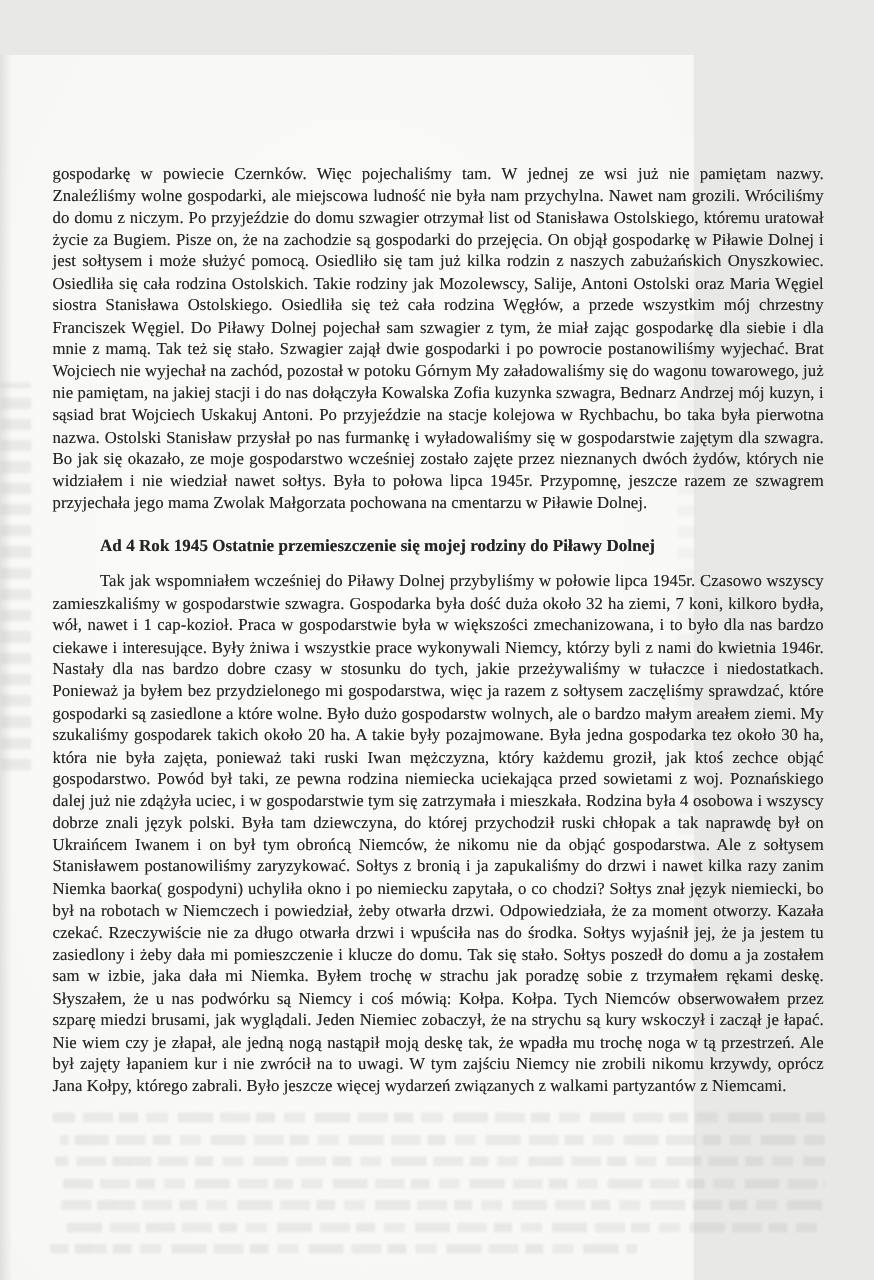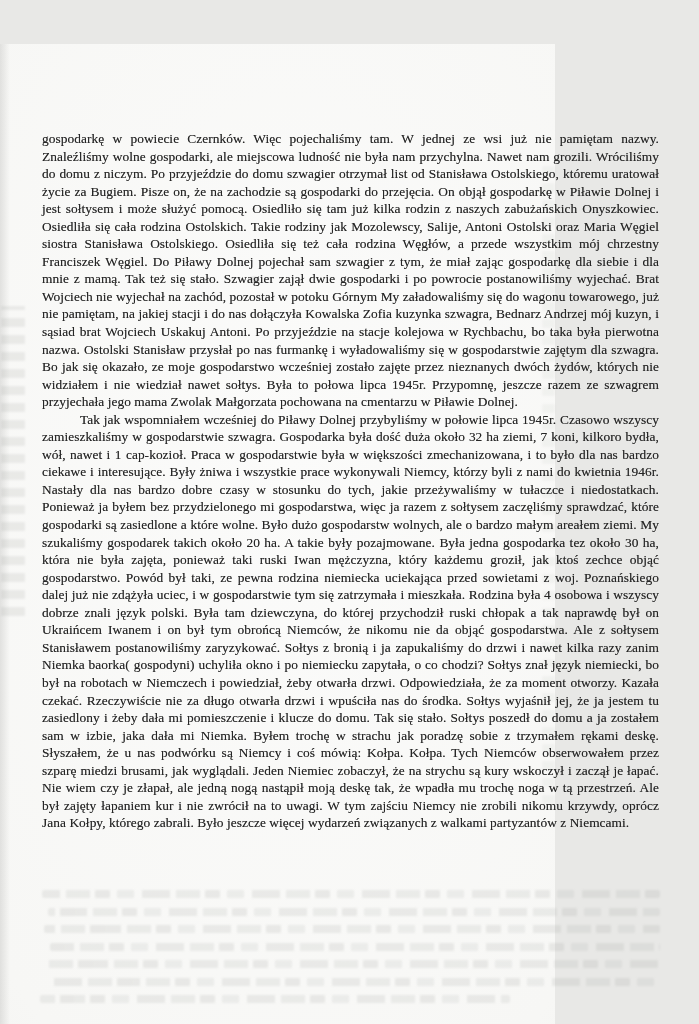--- a/index.html
+++ b/index.html
@@ -84,20 +84,21 @@
 <body>
 
 <div class="scan">
 
   <div class="smudge"></div>
   <div class="bleed-left"></div>
   <div class="bleed-right"></div>
 
   <div class="content">
     <p class="para">gospodarkę w powiecie Czernków. Więc pojechaliśmy tam. W jednej ze wsi już nie pamiętam nazwy. Znaleźliśmy wolne gospodarki, ale miejscowa ludność nie była nam przychylna. Nawet nam grozili. Wróciliśmy do domu z niczym. Po przyjeździe do domu szwagier otrzymał list od Stanisława Ostolskiego, któremu uratował życie za Bugiem. Pisze on, że na zachodzie są gospodarki do przejęcia. On objął gospodarkę w Piławie Dolnej i jest sołtysem i może służyć pomocą. Osiedliło się tam już kilka rodzin z naszych zabużańskich Onyszkowiec. Osiedliła się cała rodzina Ostolskich. Takie rodziny jak Mozolewscy, Salije, Antoni Ostolski oraz Maria Węgiel siostra Stanisława Ostolskiego. Osiedliła się też cała rodzina Węgłów, a przede wszystkim mój chrzestny Franciszek Węgiel. Do Piławy Dolnej pojechał sam szwagier z tym, że miał zając gospodarkę dla siebie i dla mnie z mamą. Tak też się stało. Szwagier zajął dwie gospodarki i po powrocie postanowiliśmy wyjechać. Brat Wojciech nie wyjechał na zachód, pozostał w potoku Górnym My załadowaliśmy się do wagonu towarowego, już nie pamiętam, na jakiej stacji i do nas dołączyła Kowalska Zofia kuzynka szwagra, Bednarz Andrzej mój kuzyn, i sąsiad brat Wojciech Uskakuj Antoni. Po przyjeździe na stacje kolejowa w Rychbachu, bo taka była pierwotna nazwa. Ostolski Stanisław przysłał po nas furmankę i wyładowaliśmy się w gospodarstwie zajętym dla szwagra. Bo jak się okazało, ze moje gospodarstwo wcześniej zostało zajęte przez nieznanych dwóch żydów, których nie widziałem i nie wiedział nawet sołtys. Była to połowa lipca 1945r. Przypomnę, jeszcze razem ze szwagrem przyjechała jego mama Zwolak Małgorzata pochowana na cmentarzu w Piławie Dolnej.</p>
+    <h2 class="heading">Ad 4 Rok 1945 Ostatnie przemieszczenie się mojej rodziny do Piławy Dolnej</h2>
     <p class="para indent">Tak jak wspomniałem wcześniej do Piławy Dolnej przybyliśmy w połowie lipca 1945r. Czasowo wszyscy zamieszkaliśmy w gospodarstwie szwagra. Gospodarka była dość duża około 32 ha ziemi, 7 koni, kilkoro bydła, wół, nawet i 1 cap-kozioł. Praca w gospodarstwie była w większości zmechanizowana, i to było dla nas bardzo ciekawe i interesujące. Były żniwa i wszystkie prace wykonywali Niemcy, którzy byli z nami do kwietnia 1946r. Nastały dla nas bardzo dobre czasy w stosunku do tych, jakie przeżywaliśmy w tułaczce i niedostatkach. Ponieważ ja byłem bez przydzielonego mi gospodarstwa, więc ja razem z sołtysem zaczęliśmy sprawdzać, które gospodarki są zasiedlone a które wolne. Było dużo gospodarstw wolnych, ale o bardzo małym areałem ziemi. My szukaliśmy gospodarek takich około 20 ha. A takie były pozajmowane. Była jedna gospodarka tez około 30 ha, która nie była zajęta, ponieważ taki ruski Iwan mężczyzna, który każdemu groził, jak ktoś zechce objąć gospodarstwo. Powód był taki, ze pewna rodzina niemiecka uciekająca przed sowietami z woj. Poznańskiego dalej już nie zdążyła uciec, i w gospodarstwie tym się zatrzymała i mieszkała. Rodzina była 4 osobowa i wszyscy dobrze znali język polski. Była tam dziewczyna, do której przychodził ruski chłopak a tak naprawdę był on Ukraińcem Iwanem i on był tym obrońcą Niemców, że nikomu nie da objąć gospodarstwa. Ale z sołtysem Stanisławem postanowiliśmy zaryzykować. Sołtys z bronią i ja zapukaliśmy do drzwi i nawet kilka razy zanim Niemka baorka( gospodyni) uchyliła okno i po niemiecku zapytała, o co chodzi? Sołtys znał język niemiecki, bo był na robotach w Niemczech i powiedział, żeby otwarła drzwi. Odpowiedziała, że za moment otworzy. Kazała czekać. Rzeczywiście nie za długo otwarła drzwi i wpuściła nas do środka. Sołtys wyjaśnił jej, że ja jestem tu zasiedlony i żeby dała mi pomieszczenie i klucze do domu. Tak się stało. Sołtys poszedł do domu a ja zostałem sam w izbie, jaka dała mi Niemka. Byłem trochę w strachu jak poradzę sobie z  trzymałem rękami deskę. Słyszałem, że u nas podwórku są Niemcy i coś mówią: Kołpa. Kołpa. Tych Niemców obserwowałem przez szparę miedzi brusami, jak wyglądali. Jeden Niemiec zobaczył, że na strychu są kury wskoczył i zaczął je łapać. Nie wiem czy je złapał, ale jedną nogą nastąpił moją deskę tak, że wpadła mu trochę noga w tą przestrzeń. Ale był zajęty łapaniem kur i nie zwrócił na to uwagi. W tym zajściu Niemcy nie zrobili nikomu krzywdy, oprócz Jana Kołpy, którego zabrali. Było jeszcze więcej wydarzeń związanych z walkami partyzantów z Niemcami.</p>
   </div>
 
   <div class="bleed-bottom">
     <div class="bleed-line" style="width:618px; background-position:0 0;"></div>
     <div class="bleed-line" style="width:612px; background-position:-27px 0;"></div>
     <div class="bleed-line" style="width:616px; background-position:-61px 0;"></div>
     <div class="bleed-line" style="width:610px; background-position:-14px 0;"></div>
     <div class="bleed-line" style="width:615px; background-position:-48px 0;"></div>
     <div class="bleed-line" style="width:608px; background-position:-80px 0;"></div>

